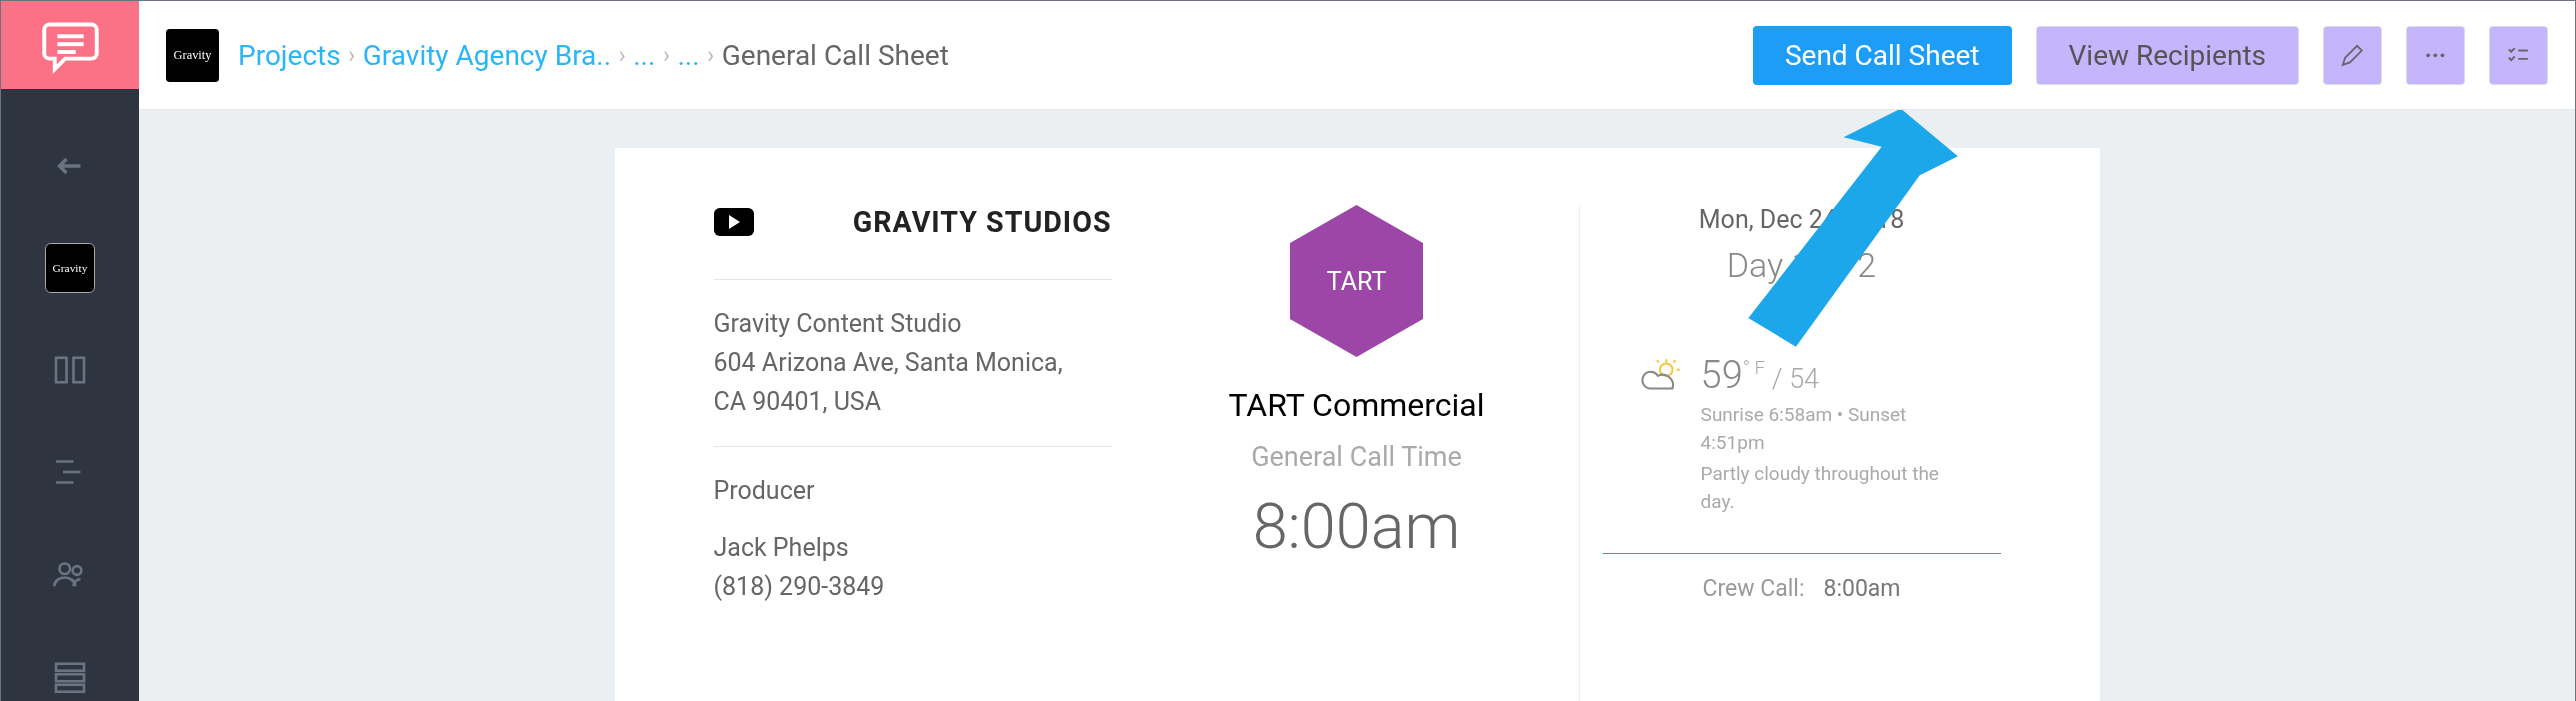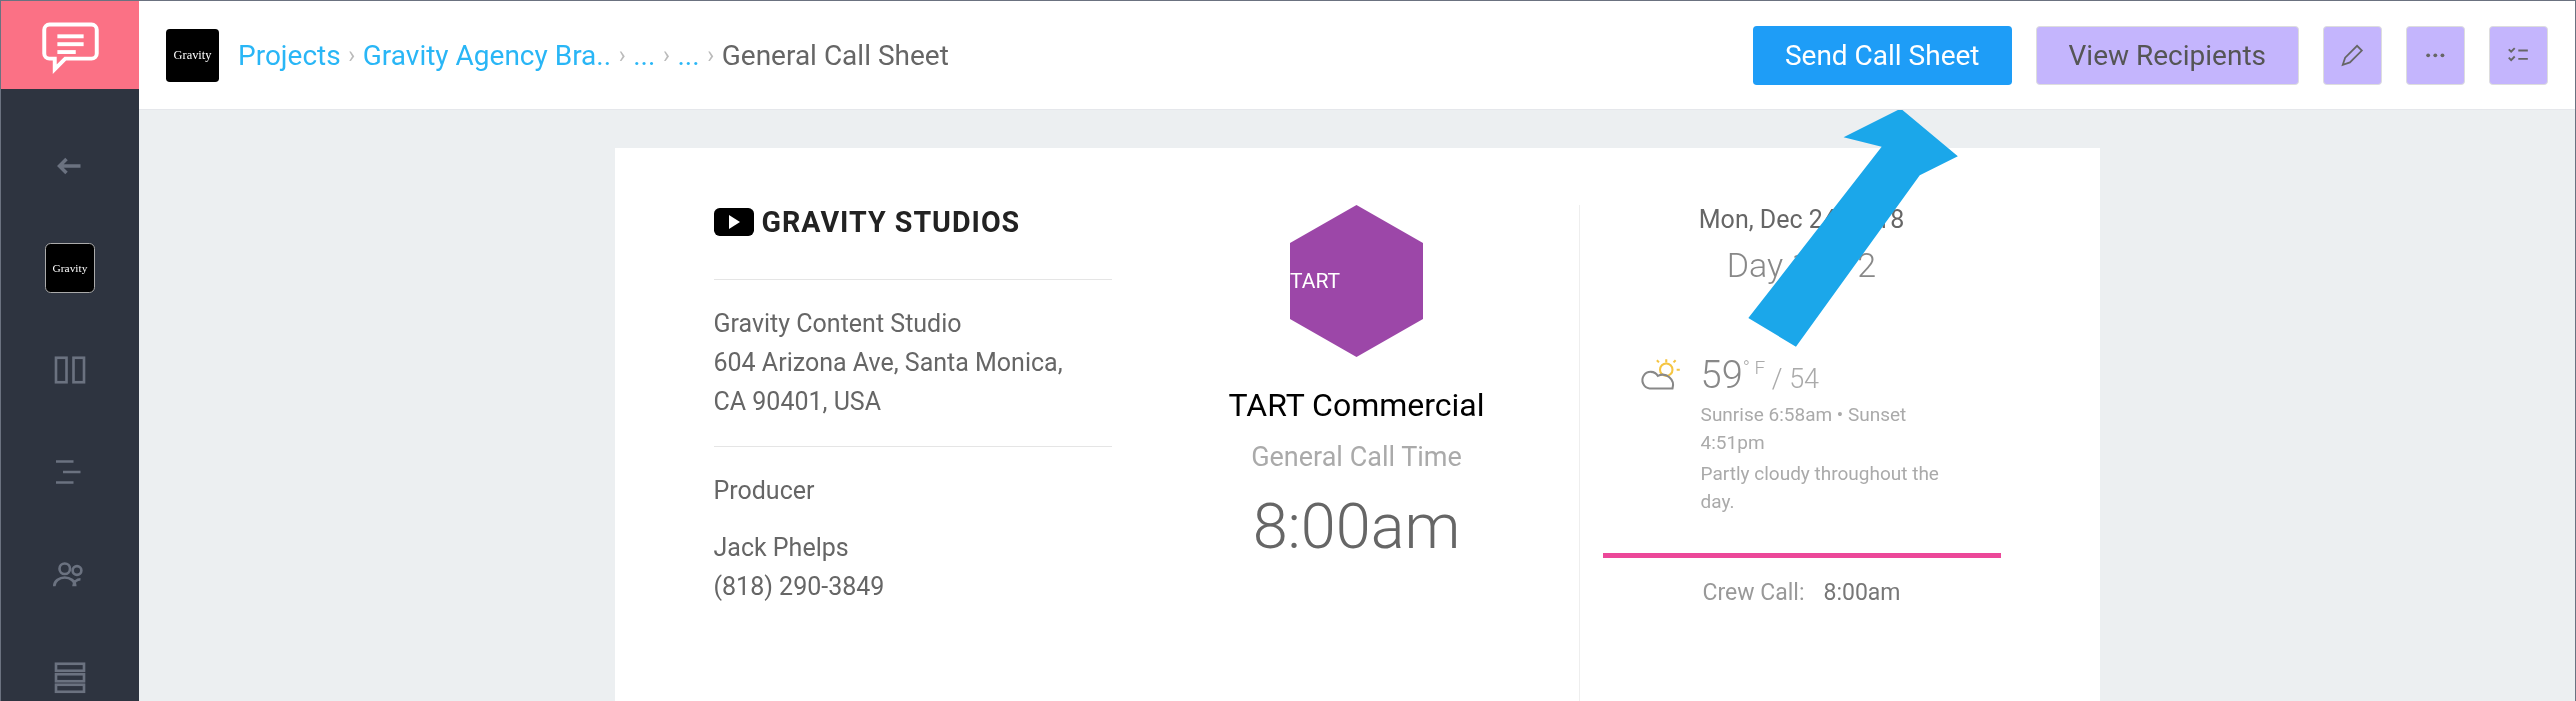--- a/index.html
+++ b/index.html
@@ -31,41 +31,41 @@
   .btn-icon svg { width: 28.6px; height: 28.6px; }
 
   
   .content { flex: 1; display: flex; justify-content: center; padding-top: 38px; position: relative; overflow: hidden; }
   .sheet { width: 1485px; background: #fff; padding: 57px 76px 0 76px; display: flex; gap: 0; position: relative; }
   .sheet-col { flex: 1; padding: 0 23px; }
   .sheet-col.mid { text-align: center; }
   .sheet-col.right { text-align: center; border-left: 1px solid #eee; }
   .divider { border-top: 1px solid #e5e5e5; margin: 25px 0; }
 
-  .studio-logo { display: flex; align-items: center; justify-content: flex-start; gap: 8px; font-weight: 700; font-size: 28.6px; letter-spacing: 1px; color: #222; padding-bottom: 15.2px; }
+  .studio-logo { display: flex; align-items: center; justify-content: space-between; gap: 8px; font-weight: 700; font-size: 28.6px; letter-spacing: 1px; color: #222; padding-bottom: 15.2px; }
   .studio-logo .play { width: 40px; height: 28.6px; background: #000; border-radius: 5.7px; display: flex; align-items: center; justify-content: center; }
   .studio-logo .play::after { content: ""; border-left: 11.4px solid #fff; border-top: 7.6px solid transparent; border-bottom: 7.6px solid transparent; margin-left: 2.9px; }
   .info-block { font-size: 25px; color: #666; line-height: 1.55; }
   .info-block .label { margin-bottom: 18px; }
 
-  .hexagon { width: 133px; height: 152px; background: #9c47a8; clip-path: polygon(50% 0, 100% 25%, 100% 75%, 50% 100%, 0 75%, 0 25%); display: flex; align-items: center; justify-content: flex-start; color: #fff; font-size: 21px; margin: 0 auto 28.6px; }
+  .hexagon { width: 133px; height: 152px; background: #9c47a8; clip-path: polygon(50% 0, 100% 25%, 100% 75%, 50% 100%, 0 75%, 0 25%); display: flex; align-items: center; justify-content: center; color: #fff; font-size: 25px; margin: 0 auto 28.6px; }
   .mid-title { font-size: 32px; color: #000000; font-weight: 400; }
   .mid-sub { font-size: 27px; color: #aaa; margin-top: 17px; }
   .mid-time { font-size: 63px; color: #666; margin-top: 17px; font-weight: 300; }
 
   .right-date { font-size: 25px; color: #666; }
   .right-day { font-size: 34px; color: #888; margin-top: 11.4px; font-weight: 300; }
   .weather { display: flex; align-items: flex-start; justify-content: center; gap: 15.2px; margin-top: 68px; }
   .weather-icon svg { width: 50px; height: 50px; }
   .weather-text { text-align: left; max-width: 267px; }
   .weather-temp { font-size: 38px; color: #888; font-weight: 300; }
   .weather-temp .small { font-size: 19px; vertical-align: super; color: #aaa; }
   .weather-temp .low { font-size: 27px; color: #aaa; }
   .weather-desc { font-size: 19px; color: #aaa; line-height: 1.45; margin-top: 3.8px; }
-  .crew-row { display: flex; justify-content: center; gap: 19px; font-size: 23px; color: #777; margin-top: 38px; border-top:5px solid #ec4899; padding-top:21px;}
+  .crew-row { display: flex; justify-content: center; gap: 19px; font-size: 23px; color: #777; margin-top: 38px; border-top:1px solid #ec4899; padding-top:21px;}
   .crew-row .lbl { color: #999; }
 
   
   .arrow-overlay { position: absolute; left: 1476px; top: -11.4px; pointer-events: none; }
   .arrow-overlay svg { width: 400px; height: 362px; }
 </style>
 </head>
 <body>
 
 <div class="rail">

